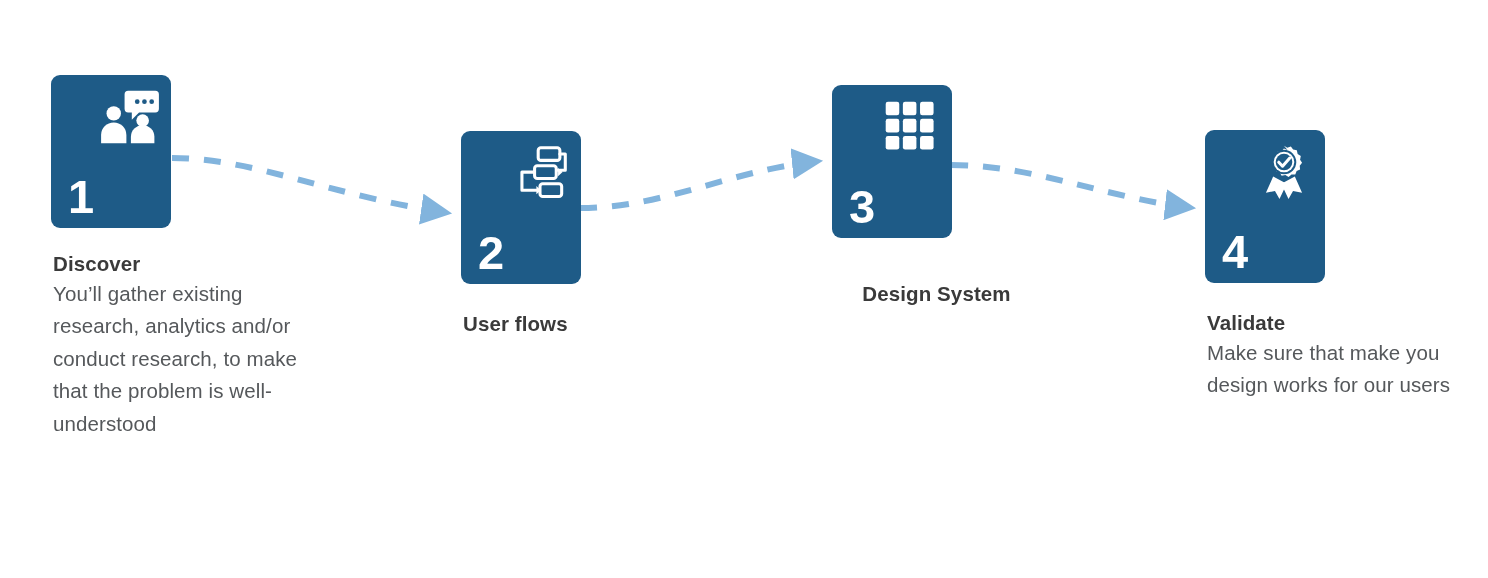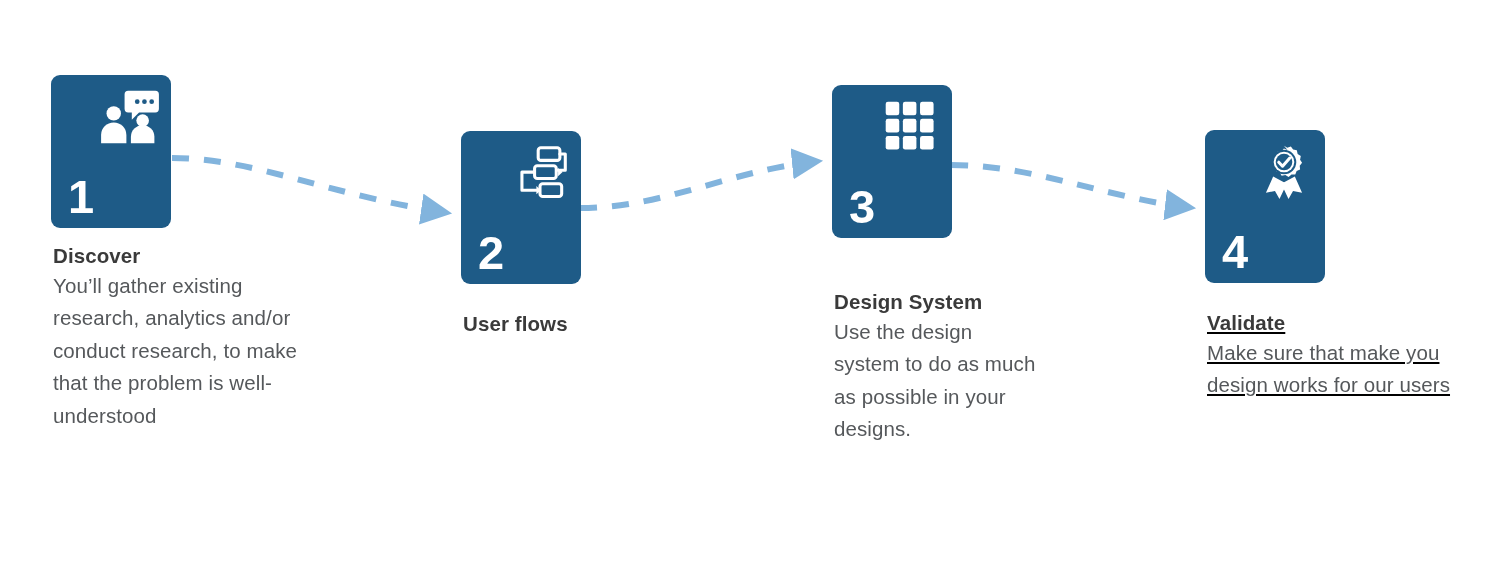--- a/index.html
+++ b/index.html
@@ -87,30 +87,30 @@
     color: #55585b;
     font-size: 20.5px;
     font-weight: 400;
     line-height: 1.58;
     margin: 0;
     letter-spacing: 0.1px;
   }
 
   
   .step-1 { left: 51px;   top: 75px;  }
-  .step-1 .step-text { top: 166px; width: 250px; }
+  .step-1 .step-text { top: 174px; width: 250px; }
 
   .step-2 { left: 461px;  top: 131px; }
   .step-2 .step-text { top: 178px; width: 225px; }
 
   .step-3 { left: 832px;  top: 85px;  }
-  .step-3 .step-text { top: 202px; width: 205px; }
+  .step-3 .step-text { top: 194px; width: 205px; text-align: center; }
 
   .step-4 { left: 1205px; top: 130px; }
-  .step-4 .step-text { top: 178px; width: 250px; text-decoration: underline; }
+  .step-4 .step-text { top: 178px; width: 250px; }
 </style>
 </head>
 <body>
 
 <div id="canvas">
 
   <svg id="connectors" viewBox="0 0 1488 578" xmlns="http://www.w3.org/2000/svg">
     <defs>
       <marker id="arrowHead" viewBox="0 0 10 10" refX="9" refY="5" markerWidth="5.2" markerHeight="5.2" orient="auto-start-reverse">
         <path d="M 0 0 L 10 5 L 0 10 z" fill="#82b4dd"></path>
@@ -184,21 +184,20 @@
             <rect x="4" y="41" width="15" height="15" rx="2.5"></rect>
             <rect x="23" y="41" width="15" height="15" rx="2.5"></rect>
             <rect x="42" y="41" width="15" height="15" rx="2.5"></rect>
           </g>
         </svg>
       </span>
       <span class="card-number">3</span>
     </div>
     <div class="step-text">
       <p class="step-title">Design System</p>
-      <p class="step-desc">Use the design system to do as much as possible in your designs.</p>
     </div>
   </div>
 
   <div class="step step-4">
     <div class="card">
       <span class="card-icon">
         <svg viewBox="0 0 64 62" xmlns="http://www.w3.org/2000/svg">
           <g fill="#ffffff">
             <path d="M20 36 l-8 18 l10 -2 l5 9 l8 -17 z"></path>
             <path d="M44 36 l8 18 l-10 -2 l-5 9 l-8 -17 z"></path>

